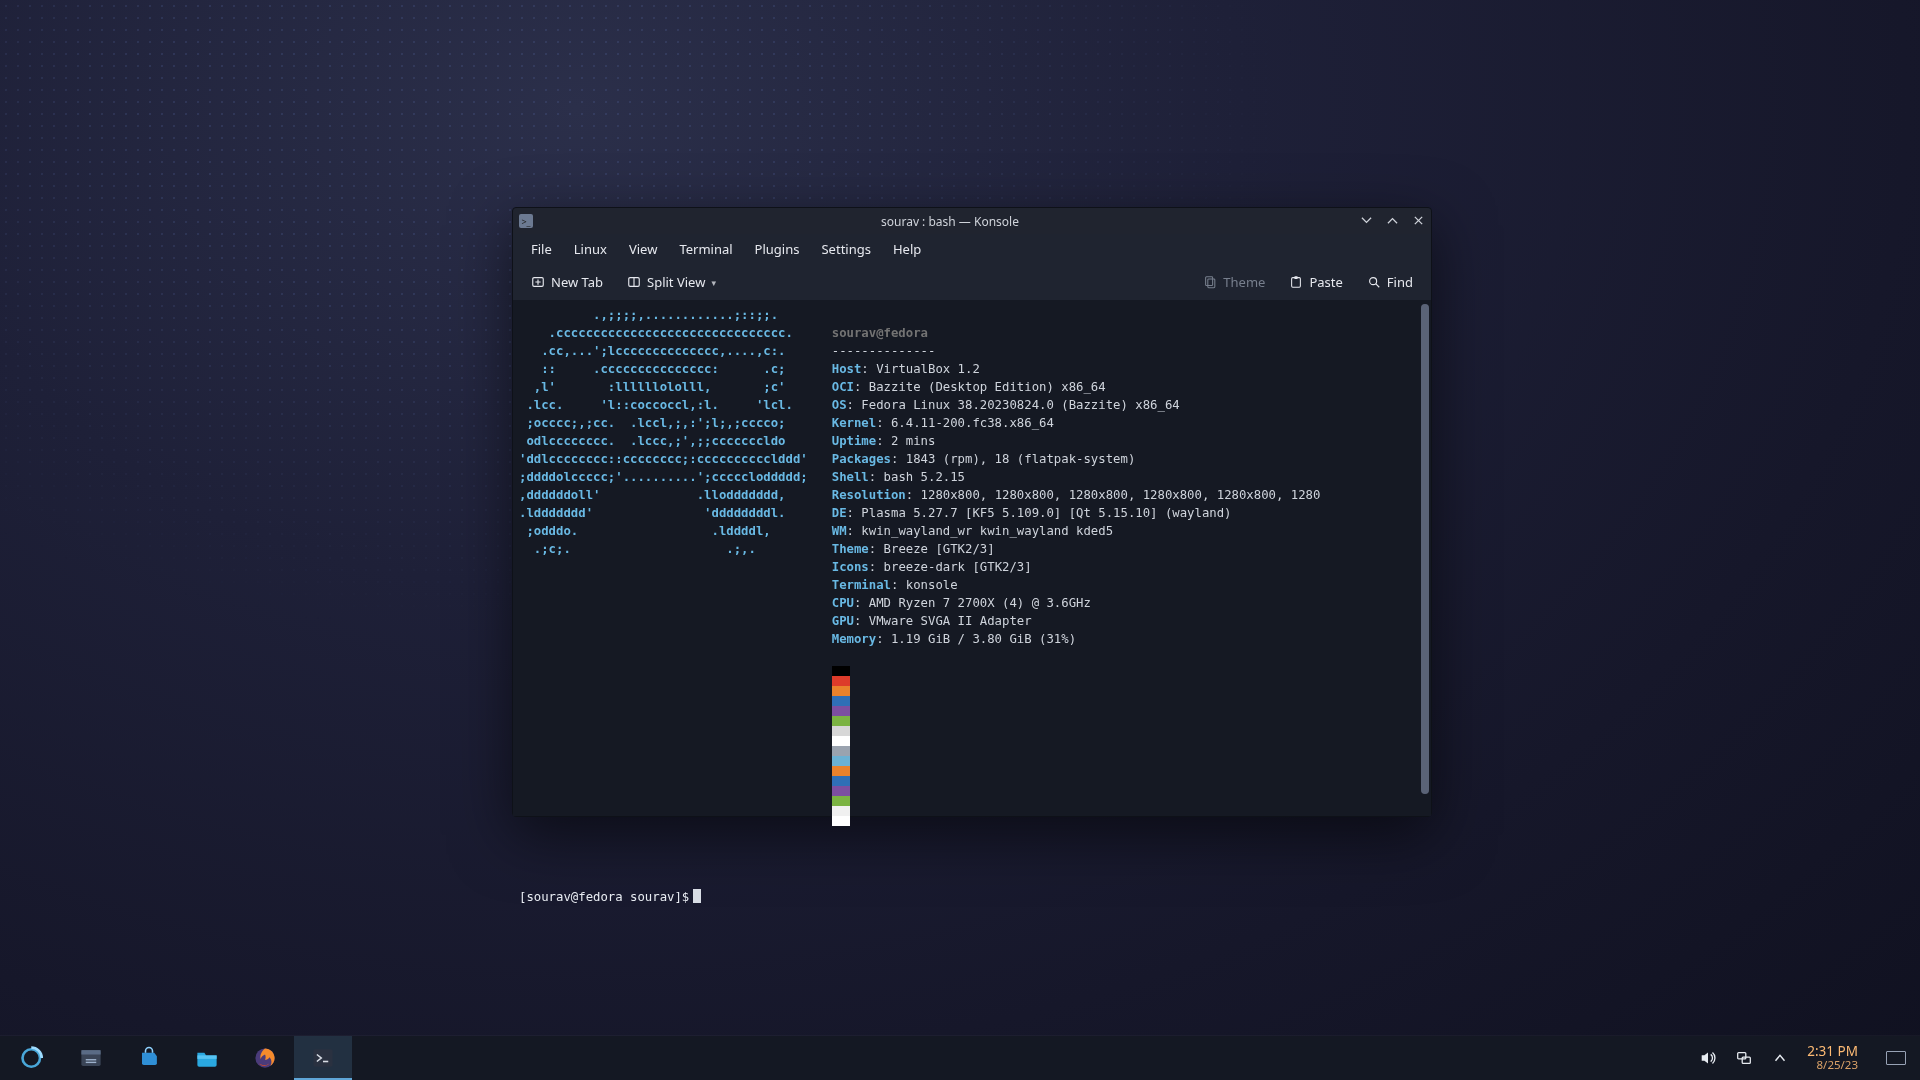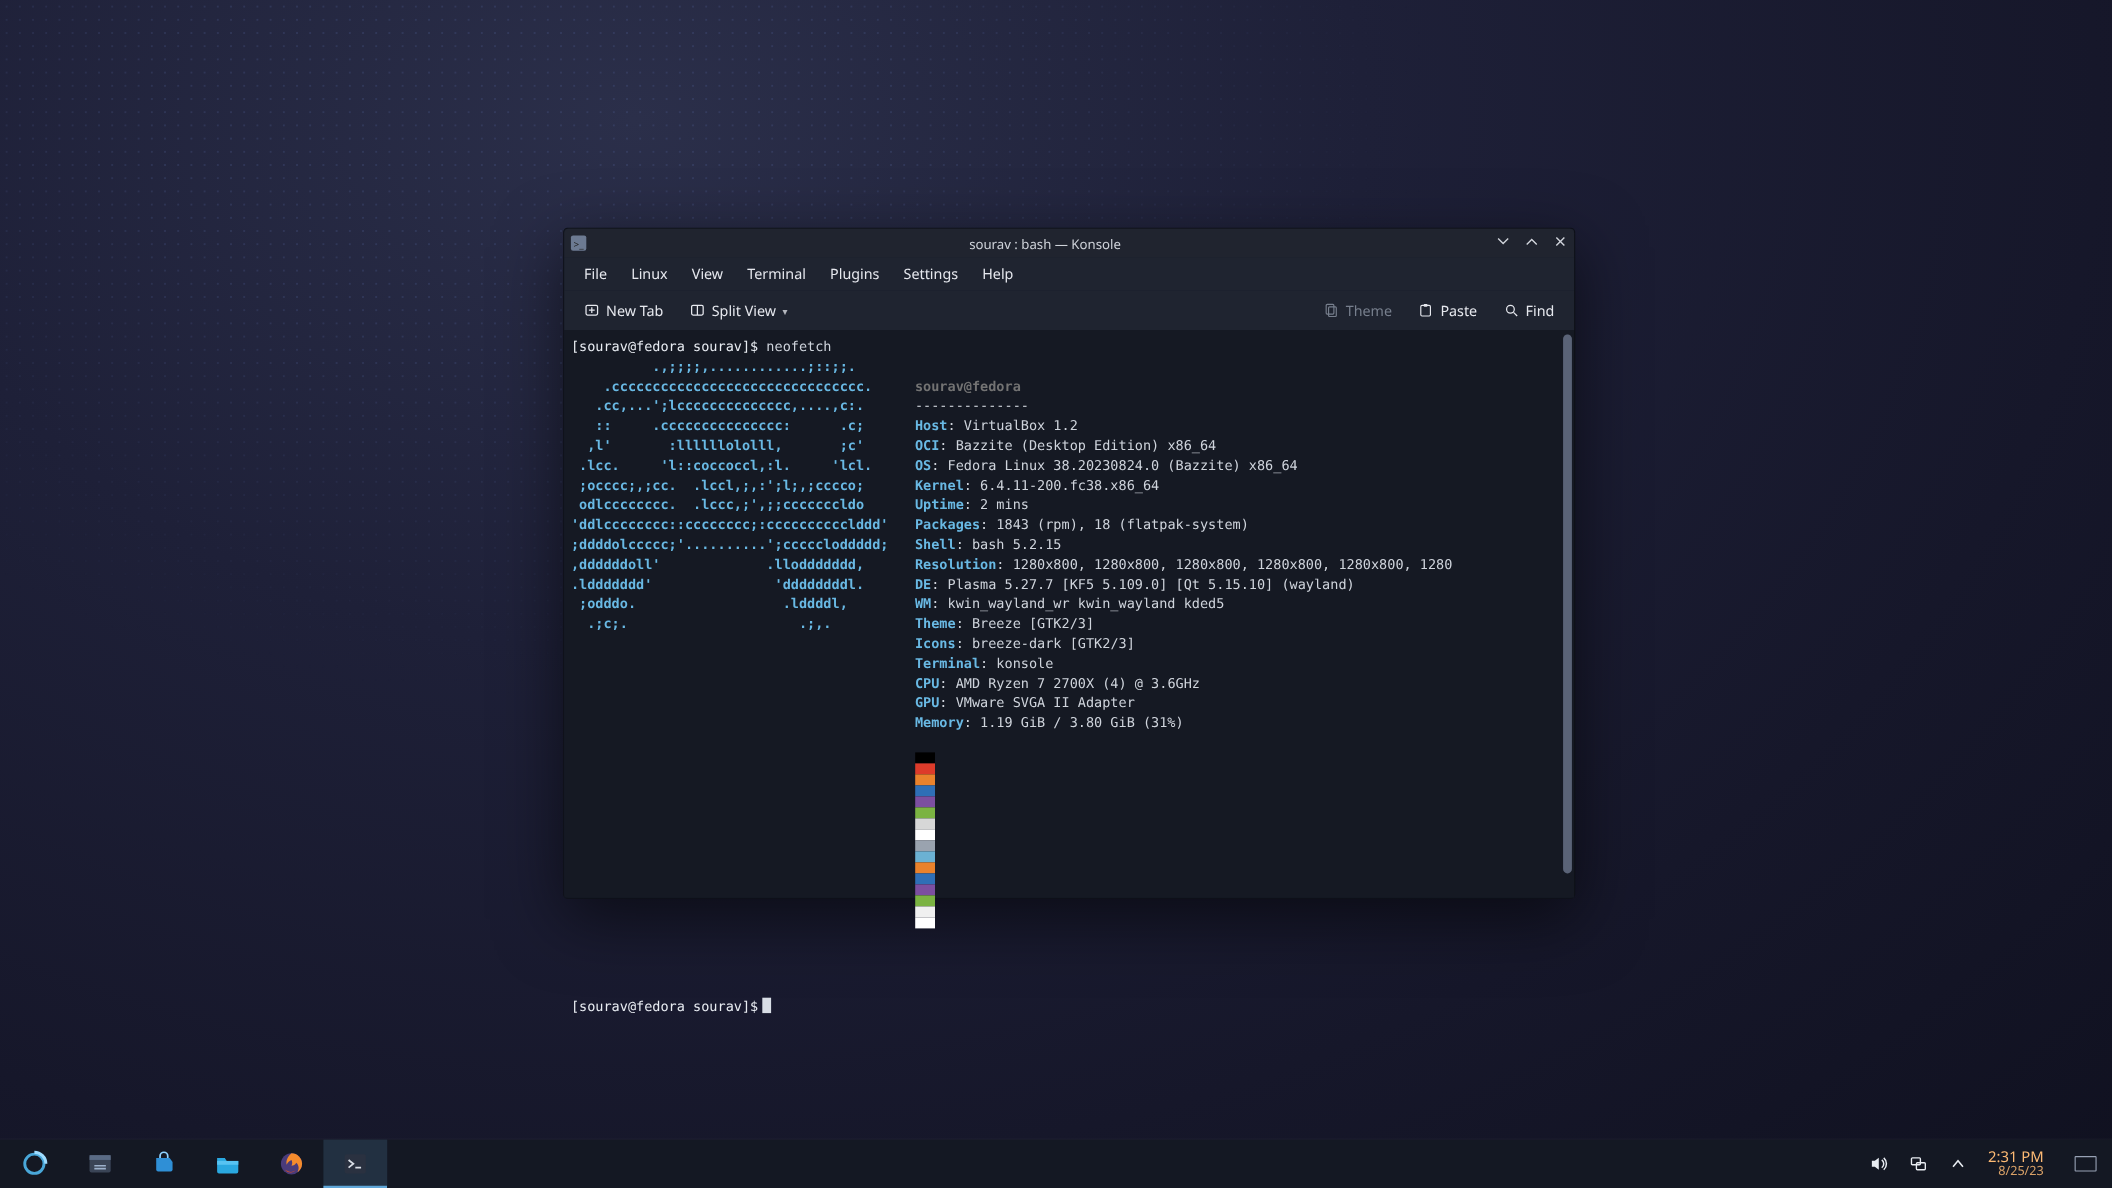--- a/index.html
+++ b/index.html
@@ -204,21 +204,20 @@
           <circle cx="7" cy="7" r="4" fill="none" stroke="#e6e8ee" stroke-width="1.3"></circle>
           <line x1="10.2" y1="10.2" x2="14" y2="14" stroke="#e6e8ee" stroke-width="1.3"></line>
         </svg>
       <span>Find</span>
     </div>
   </div>
 
   <div class="terminal">
     <div class="scrollbar"></div>
 
-    <div class="prompt"><span class="br-white">[sourav@fedora sourav]$ </span><span>neofetch</span></div>
 
     <div class="neofetch">
       <div class="ascii">          .,;;;;,............;::;;.
     .ccccccccccccccccccccccccccccccc.
    .cc,...';lcccccccccccccc,....,c:.
    ::     .ccccccccccccccc:      .c;
   ,l'       :llllllololll,       ;c'
  .lcc.     'l::coccoccl,:l.     'lcl.
  ;occcc;,;cc.  .lccl,;,:';l;,;cccco;
  odlcccccccc.  .lccc,;',;;cccccccldo

